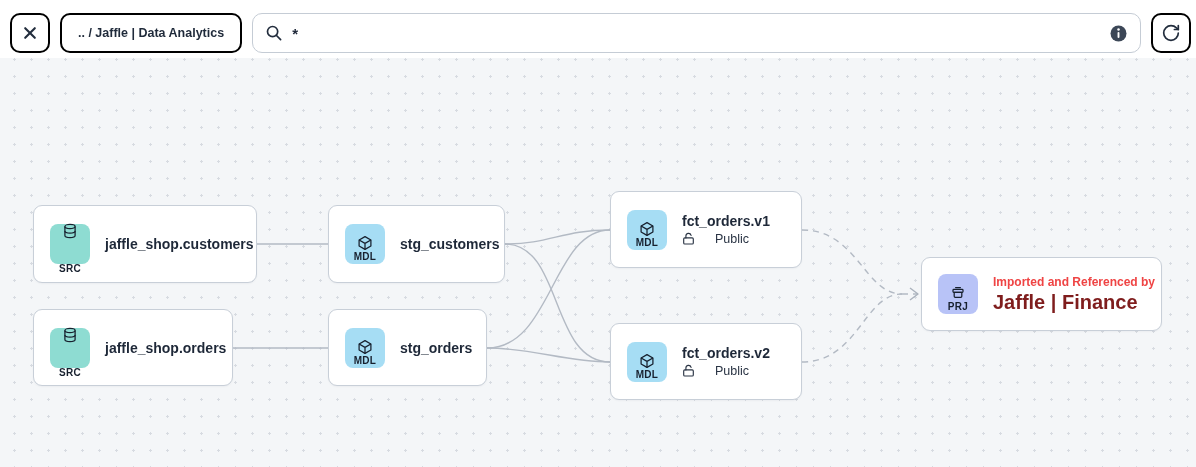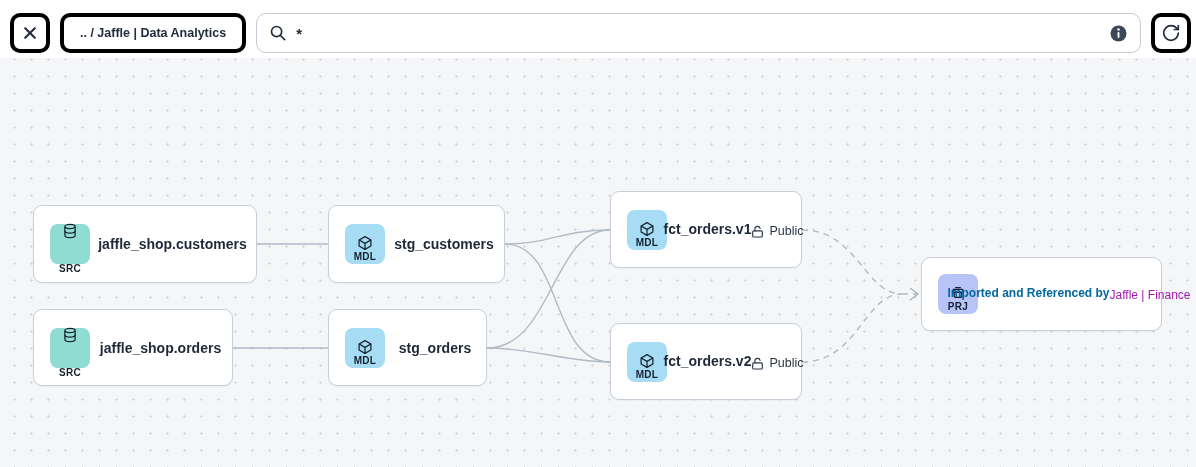--- a/index.html
+++ b/index.html
@@ -16,21 +16,21 @@
     height:58px;
     display:flex;
     align-items:center;
     gap:10px;
     padding:8px 5px 0 10px;
     background:#ffffff;
   }
   .tb-btn {
     height:40px;
     background:#ffffff;
-    border:4px solid #000000;
+    border:2px solid #000000;
     border-radius:10px;
     display:flex;
     align-items:center;
     justify-content:center;
     cursor:pointer;
     color:#222d3d;
   }
   .tb-square { width:40px; flex:0 0 auto; }
   .breadcrumb-btn {
     padding:0 16px;
@@ -110,47 +110,47 @@
   .tile-src { background:#8edcd2;gap:24px; }
   .tile-mdl { background:#a6ddf4; }
   .tile-prj { background:#b8c3f7;text-align:right; }
   .tile-label {
     font-size:10px;
     font-weight:700;
     letter-spacing:.3px;
     line-height:12px;
     color:#17202e;
   }
-  .node-text { display:flex; flex-direction:row; justify-content:center; min-width:0; }
+  .node-text { display:flex; flex-direction:column; justify-content:center; min-width:0; }
   .node-title {
     font-size:14px;
     font-weight:700;
     color:#1e2838;
     white-space:nowrap;
   }
   .node-sub {
     display:flex;
-    align-items:center;
-    gap:5px;
+    align-items:flex-start;
+    gap:20px;
     margin-top:3px;
     font-size:12.5px;
     color:#2a3444;
     white-space:nowrap;
   }
   .node-caption {
     font-size:12px;
     font-weight:700;
-    color:#0369a1;
+    color:#ef4444;
     white-space:nowrap;
   }
   .node-title-lg {
-    font-size:12px;
-    font-weight:400;
+    font-size:20px;
+    font-weight:700;
     margin-top:2px;
-    color:#a21caf;
+    color:#7f1d1d;
     white-space:nowrap;
   }
 </style>
 </head>
 <body>
 
 <div class="topbar">
 
   <button class="tb-btn tb-square">
     <svg class="icon-svg" width="18" height="18" viewBox="0 0 18 18">

